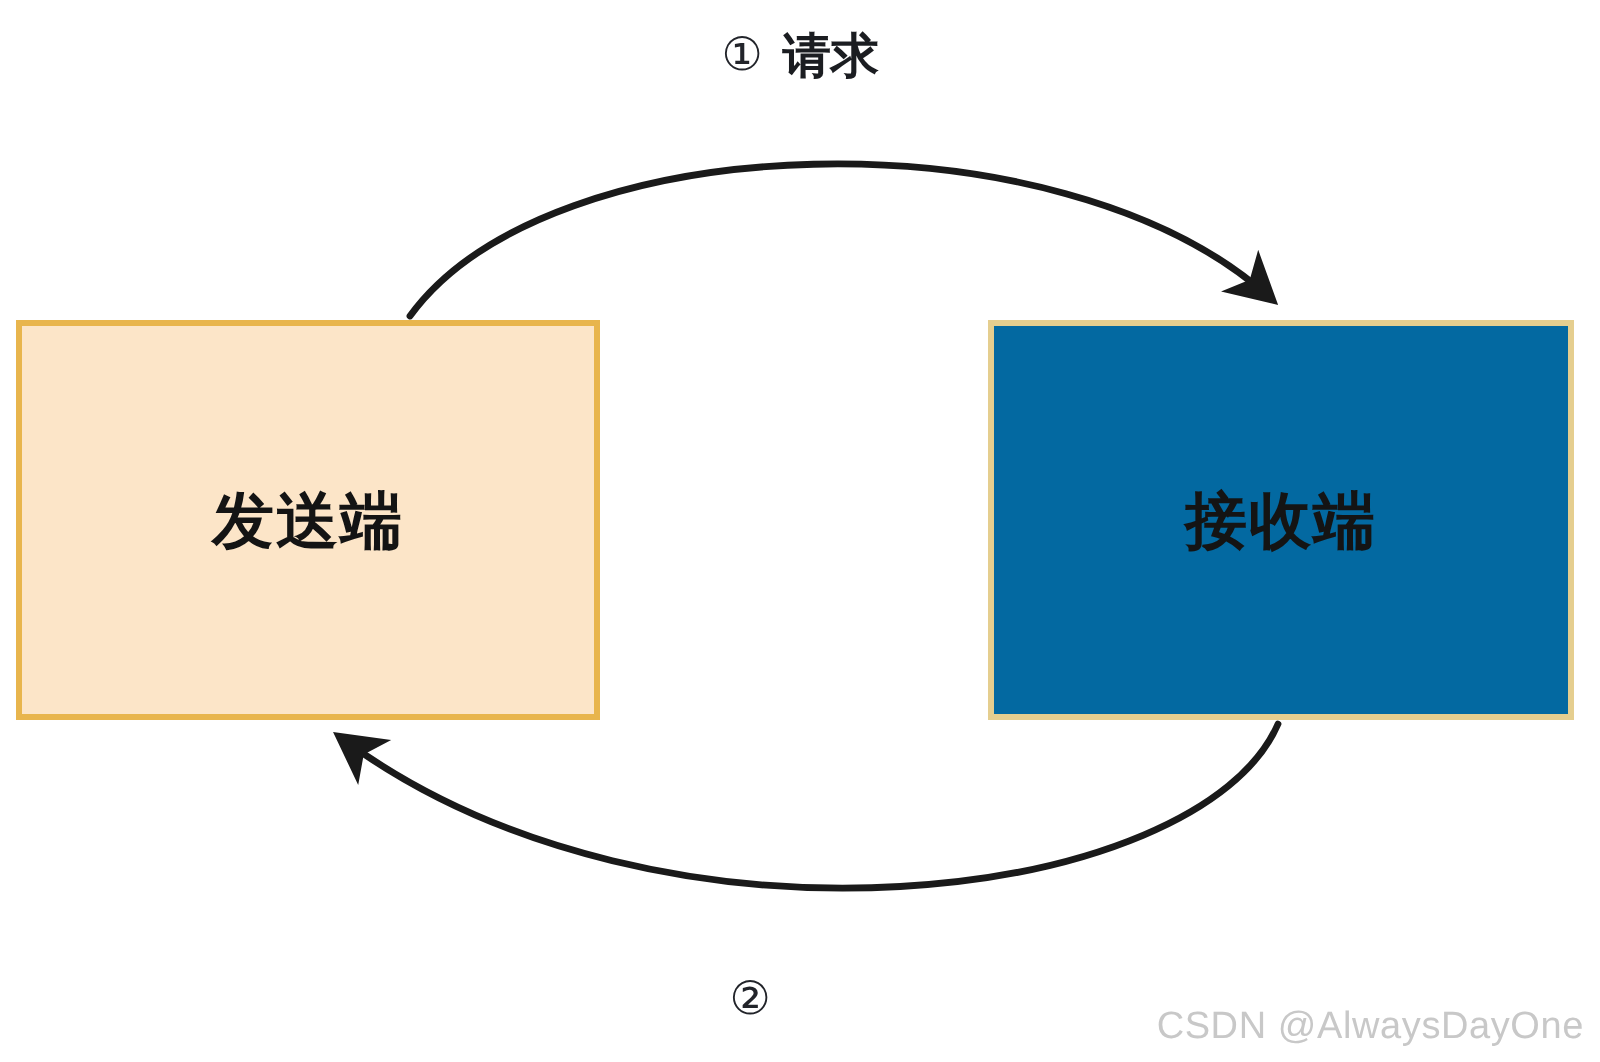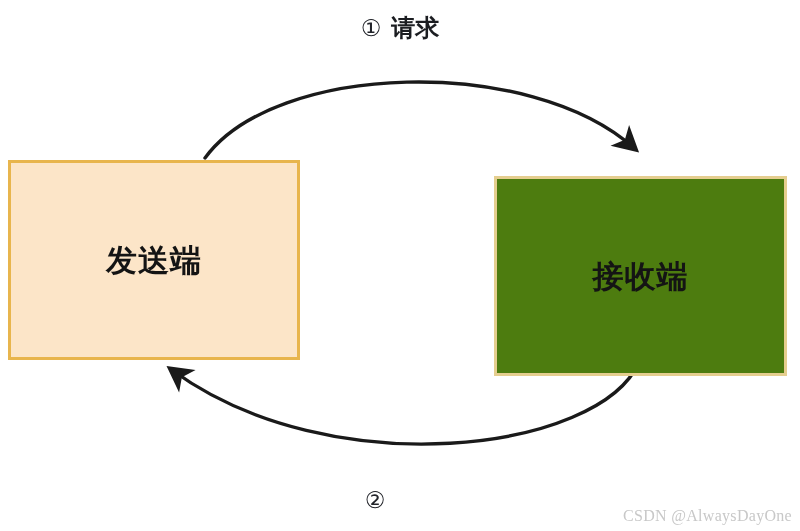--- a/index.html
+++ b/index.html
@@ -44,24 +44,24 @@
   #node-sender {
     left: 8px;
     top: 160px;
     width: 292px;
     height: 200px;
     background: #fce5c8;
     border: 3px solid #e8b54d;
   }
   #node-receiver {
     left: 494px;
-    top: 176px;
+    top: 160px;
     width: 293px;
     height: 200px;
-    background: #4d7c0f;
+    background: #0369a1;
     border: 3px solid #e5ce8f;
   }
   .edge-label {
     position: absolute;
     display: flex;
     align-items: center;
     justify-content: center;
     white-space: nowrap;
     font-size: 24px;
     font-weight: bold;
@@ -84,23 +84,23 @@
   #label-ready {
     left: 0;
     top: 482px;
     width: 760px;
     height: 36px;
   }
   #watermark {
     position: absolute;
     right: 8px;
     bottom: 6px;
-    font-size: 16px;
+    font-size: 19px;
     color: #c8c8c8;
-    font-family: Liberation Serif, serif;
+    font-family: Liberation Sans, sans-serif;
     letter-spacing: 0.3px;
   }
 </style>
 </head>
 <body>
 
 <div id="canvas">
 
   <svg id="arrow-layer" viewBox="0 0 800 531">
     <defs>

